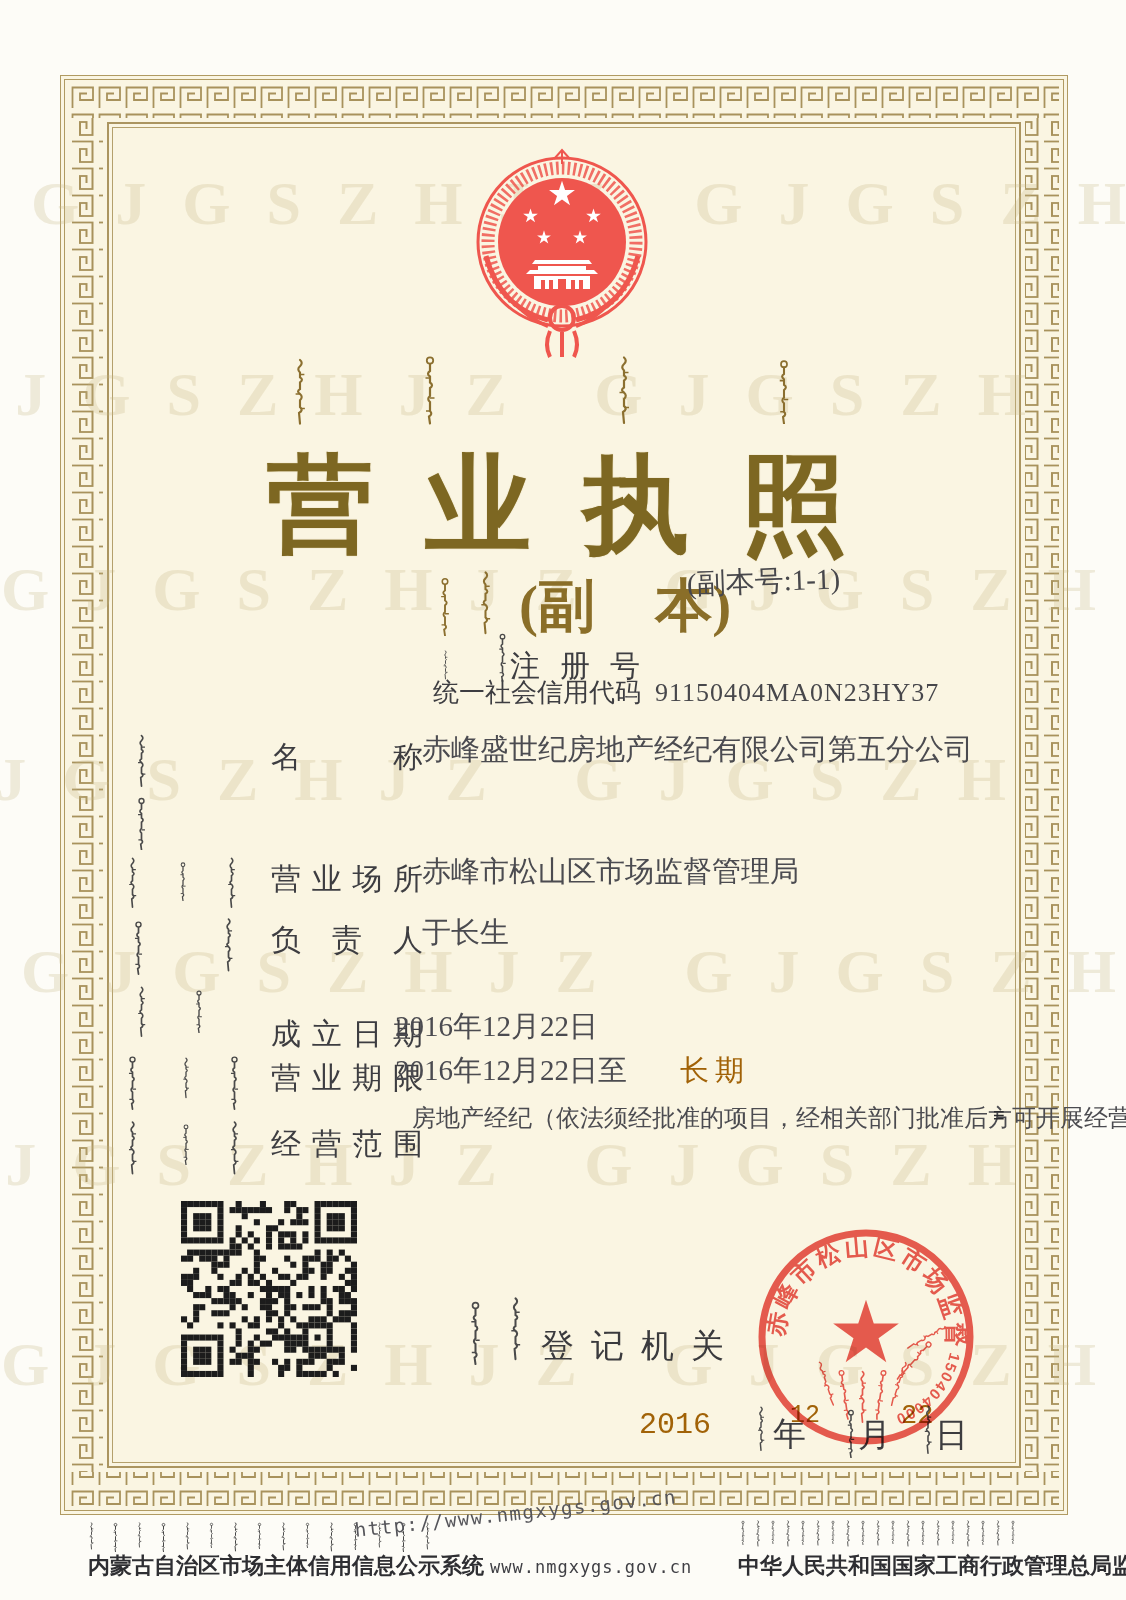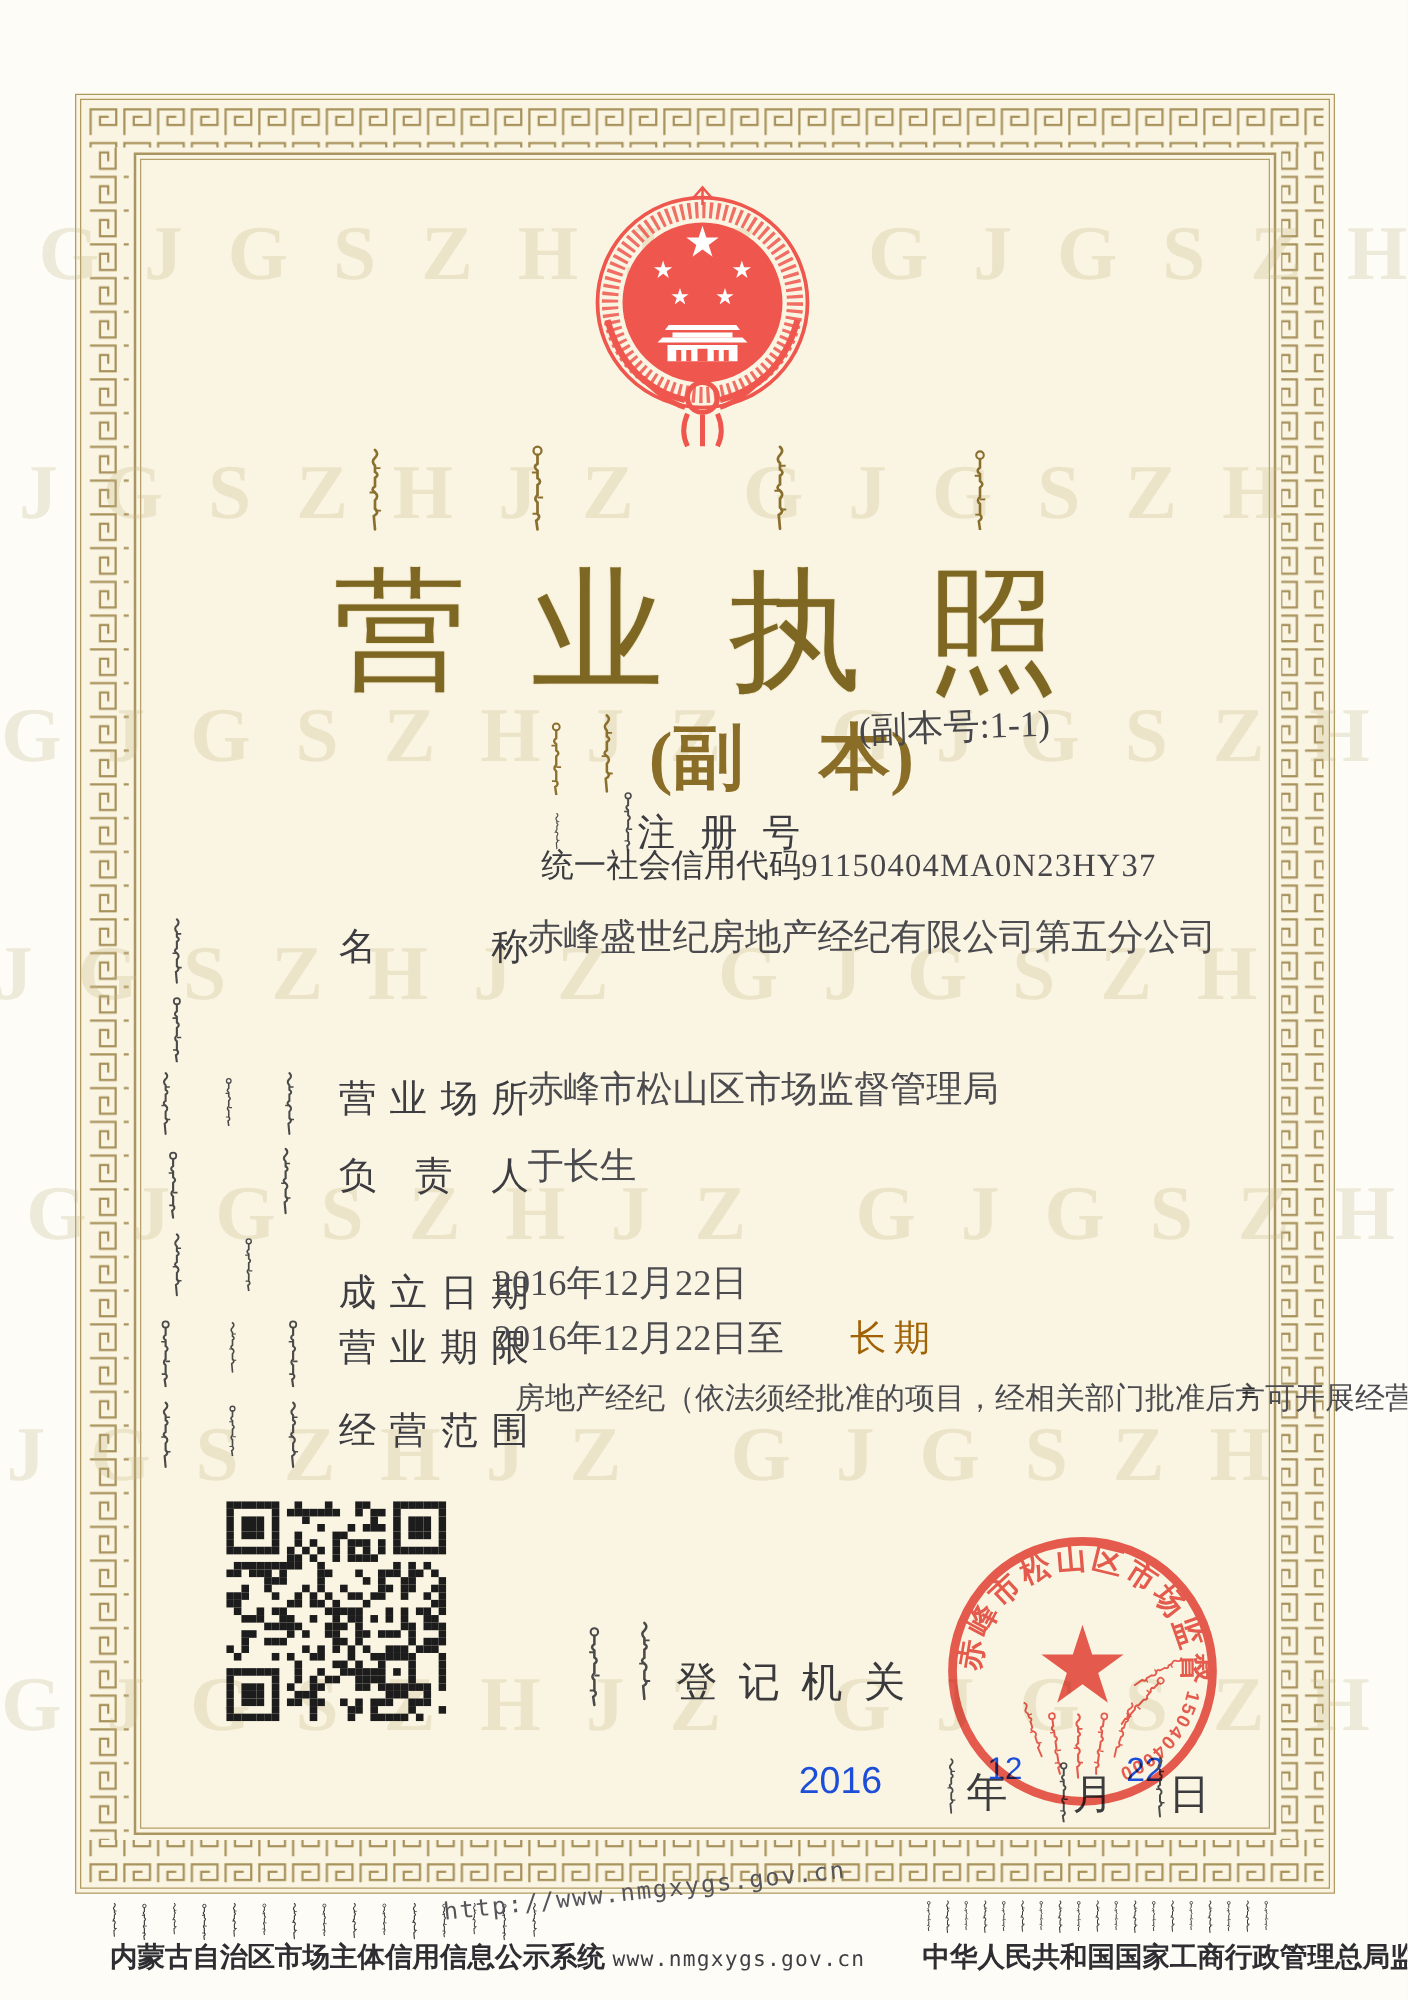--- a/index.html
+++ b/index.html
@@ -18,33 +18,33 @@
   .wm{position:absolute;width:110%;white-space:nowrap;overflow:hidden;
       font-family:"Liberation Serif",serif;font-weight:bold;font-size:62px;
       letter-spacing:36px;color:rgba(198,182,130,.26);pointer-events:none;}
 
   
   .emblem{position:absolute;left:395px;top:70px;width:212px;height:222px;}
   .mg{position:absolute;color:#4a4a4a;}
   .mg.gold{color:#8b6f2f;}
 
   
-  .title{position:absolute;left:206px;top:358px;font-size:106px;font-weight:normal;
+  .title{position:absolute;left:206px;top:358px;font-size:106px;font-weight:bold;
          letter-spacing:52px;color:#7d6722;white-space:nowrap;
          text-shadow:0 0 1px rgba(150,122,40,.6);}
   .subtitle{position:absolute;left:458px;top:492px;font-size:57px;font-weight:bold;
             color:#8a6e28;font-family:"Liberation Serif",serif;word-spacing:46px;white-space:nowrap;}
   .copynum{position:absolute;left:626px;top:486px;font-size:29px;color:#47474b;
            font-family:"Liberation Serif",serif;transform:rotate(-2deg);white-space:nowrap;}
   .regno{position:absolute;left:449px;top:570px;font-size:30px;color:#3d3d41;
          letter-spacing:20px;white-space:nowrap;}
   .creditline{position:absolute;left:372px;top:599px;white-space:nowrap;}
   .creditline .lab{font-size:26px;color:#3d3d41;}
   .creditline .code{font-size:26px;color:#47474b;font-family:"Liberation Serif",serif;
-                    letter-spacing:1px;}
+                    letter-spacing:1px;margin-left:14px;}
 
   
   .row{position:absolute;left:210px;width:800px;height:60px;}
   .f-label{position:absolute;left:0;top:0;width:152px;font-size:30px;color:#3d3d41;
            text-align:justify;text-align-last:justify;}
   .f-value{position:absolute;top:-7px;font-size:29px;color:#4b4b50;white-space:nowrap;
            font-family:"Liberation Serif",serif;}
   .r1{top:661px;} .r2{top:722px;} .r3{top:783px;} .r4{top:844px;}
   .r5{top:938px;} .r6{top:982px;} .r7{top:1048px;}
   .r1 .f-value,.r2 .f-value,.r3 .f-value,.r4 .f-value{left:140px;margin-left:11px;}
@@ -52,21 +52,21 @@
   .r6 .v2{position:absolute;left:409px;top:-7px;font-size:29px;color:#a16207;
           font-family:"Liberation Serif",serif;letter-spacing:6px;}
   .r7 .f-value{left:141px;top:-22px;font-size:24px;}
   .r7 .suffix{position:absolute;left:722px;top:-20px;font-size:20px;font-weight:bold;color:#2c2c2e;}
 
   
   .qr{position:absolute;left:120px;top:1125px;width:176px;height:176px;}
   .registry{position:absolute;left:480px;top:1248px;font-size:33px;color:#3a3a3d;
             letter-spacing:17px;white-space:nowrap;}
   .dt{position:absolute;color:#3c3c3f;white-space:nowrap;}
-  .dt.num{font-family:Liberation Sans, sans-serif;color:#1d4ed8;}
+  .dt.num{font-family:Liberation Mono, monospace;color:#a16207;}
   .seal{position:absolute;left:690px;top:1146px;width:230px;height:230px;
         opacity:.88;mix-blend-mode:multiply;z-index:5;}
 
   
   .mrow{position:absolute;display:flex;align-items:flex-start;}
   .mrow svg{flex:none;}
   .stampurl{position:absolute;left:354px;top:1502px;font-size:19px;color:#55555a;
             font-family:"DejaVu Sans Mono",monospace;letter-spacing:1.5px;
             transform:rotate(-6deg);white-space:nowrap;}
   .fl{position:absolute;left:88px;top:1551px;white-space:nowrap;}

